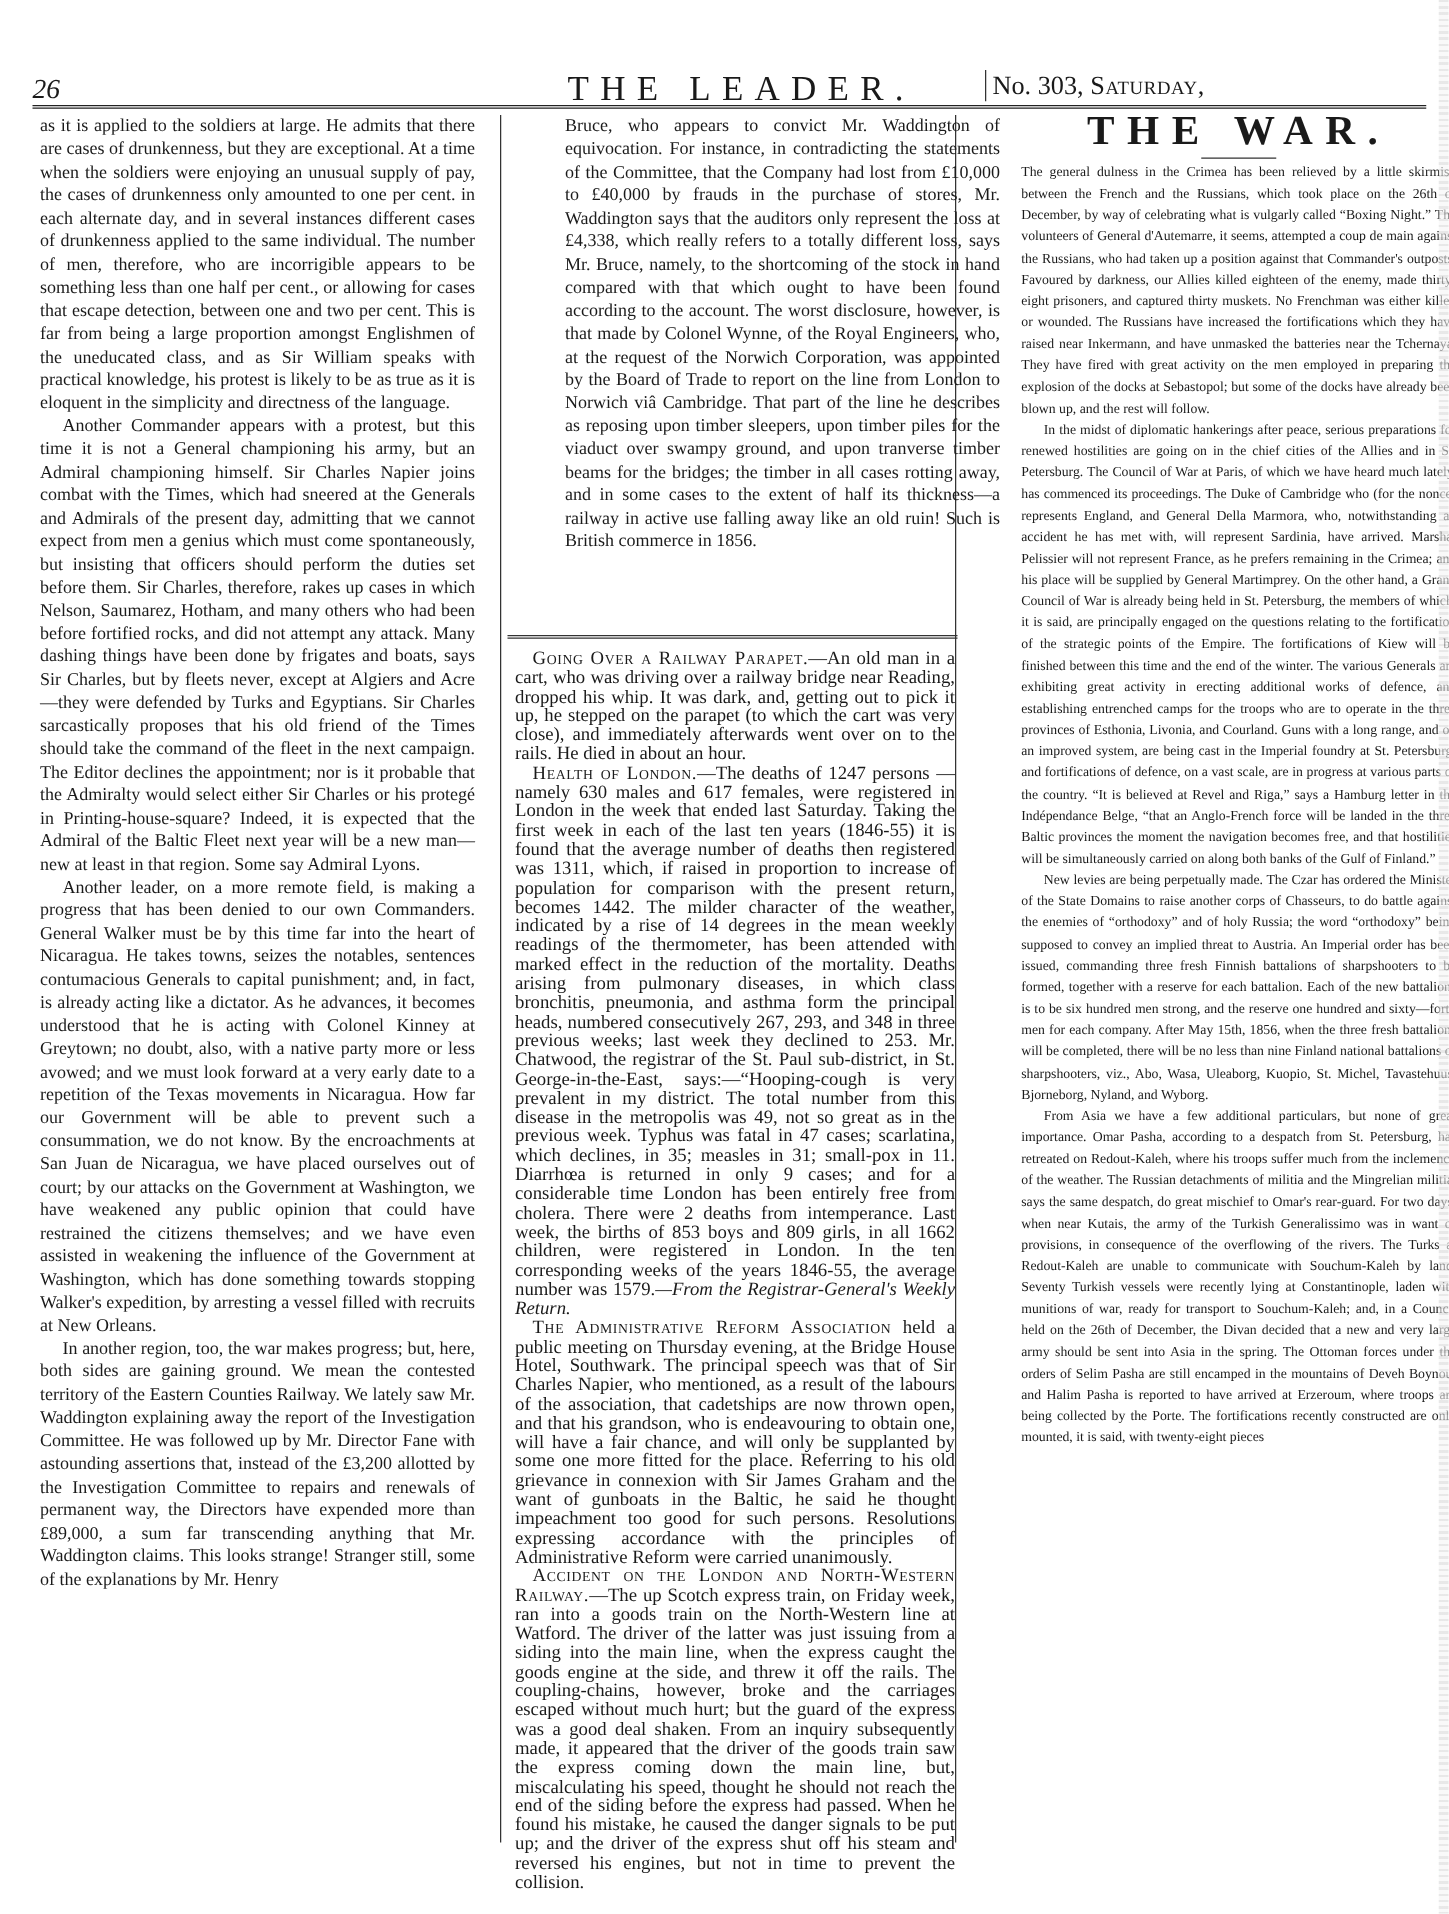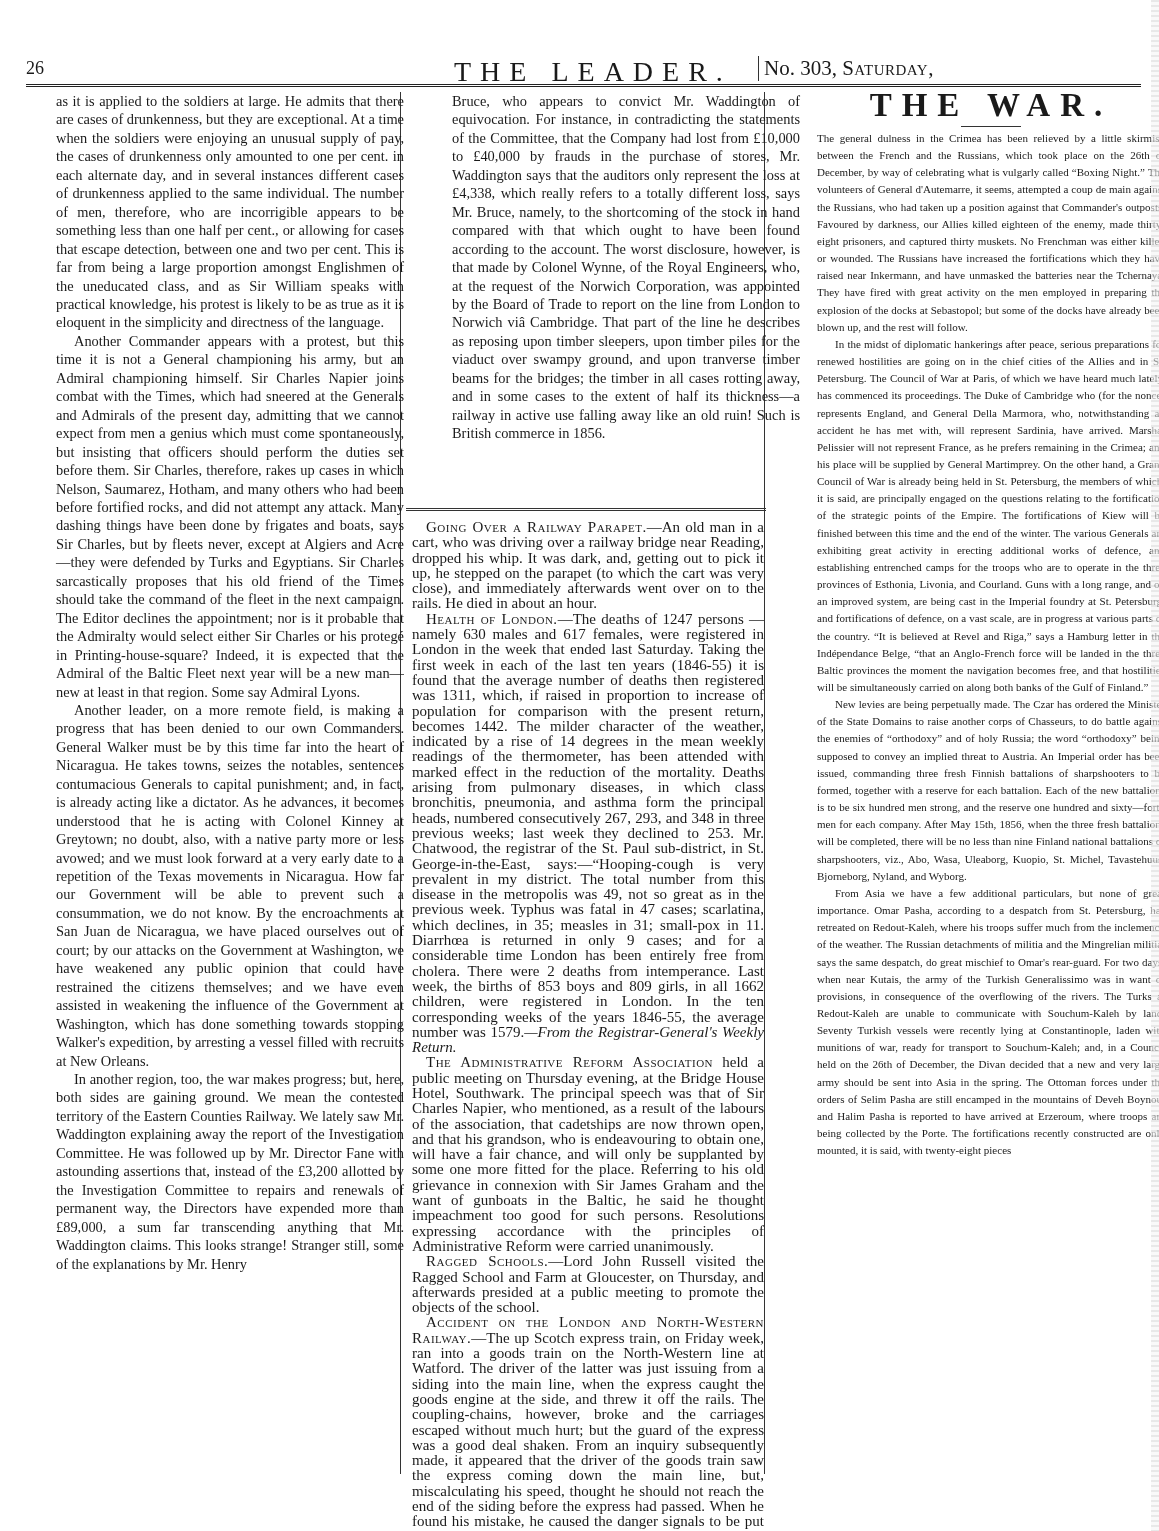--- a/index.html
+++ b/index.html
@@ -1,27 +1,27 @@
 <!DOCTYPE html>
 <html><head>
 <meta charset="utf-8">
 <style>
   html, body { margin: 0; padding: 0; background: #ffffff; }
   body { width: 1159px; height: 1531px; position: relative; overflow: hidden;
          font-family: "Liberation Serif", "DejaVu Serif", serif; color: #1a1a1a; }
   .masthead { position: absolute; left: 26px; top: 52px; width: 1110px; height: 30px; }
-  .page-num { position: absolute; left: 0; top: 6px; font-size: 18px; }
+  .page-num { position: absolute; left: 0; top: 6px; font-size: 22px; font-style: italic; }
   .paper-title { position: absolute; left: 428px; top: 4px; font-size: 28px; letter-spacing: 9px; }
-  .issue { position: absolute; left: 732px; top: 4px; font-size: 21px; border-left: 1px solid #333; padding-left: 5px; }
+  .issue { position: absolute; left: 762px; top: 4px; font-size: 21px; border-left: 1px solid #333; padding-left: 5px; }
   .issue .sc { font-variant: small-caps; }
   .rule-top { position: absolute; left: 26px; top: 84px; width: 1115px; height: 0; border-top: 3px double #222; }
   .col { position: absolute; top: 92px; font-size: 14.4px; line-height: 18.45px; text-align: justify; hyphens: manual; }
   .col p { margin: 0; text-indent: 18px; }
   .col p.noindent { text-indent: 0; }
-  .col-1 { left: 56px; width: 348px; }
+  .col-1 { left: 32px; width: 348px; }
   .col-2 { left: 408px; width: 348px; margin-left: 44px; }
   .col-3 { left: 771px; width: 348px; margin-left: 46px; }
   .vrule { position: absolute; width: 0; border-left: 1px solid #333; }
   .sc { font-variant: small-caps; letter-spacing: 0.5px; }
   .notes { position: absolute; left: 412px; top: 520px; width: 352px; font-size: 15px; line-height: 15.3px; text-align: justify; }
   .notes p { margin: 0; text-indent: 14px; }
   .notes-rule { position: absolute; left: 406px; top: 508px; width: 360px; border-top: 3px double #333; }
   .war-head { text-align: center; font-size: 33px; letter-spacing: 10px; font-weight: bold; line-height: 38px; margin: -6px 0 2px 0; }
   .war-rule { width: 60px; margin: 0 auto 3px auto; border-top: 1px solid #333; }
   .col-3 .body { font-size: 11px; line-height: 17.15px; }
@@ -62,23 +62,20 @@
   <p>
     <span class="sc">Going Over a Railway Parapet.</span><span>—An old man in a cart, who was driving over a railway bridge near Reading, dropped his whip. It was dark, and, getting out to pick it up, he stepped on the parapet (to which the cart was very close), and immediately afterwards went over on to the rails. He died in about an hour.</span>
   </p>
   <p>
     <span class="sc">Health of London.</span><span>—The deaths of 1247 persons —namely 630 males and 617 females, were registered in London in the week that ended last Saturday. Taking the first week in each of the last ten years (1846-55) it is found that the average number of deaths then registered was 1311, which, if raised in proportion to increase of population for comparison with the present return, becomes 1442. The milder character of the weather, indicated by a rise of 14 degrees in the mean weekly readings of the thermometer, has been attended with marked effect in the reduction of the mortality. Deaths arising from pulmonary diseases, in which class bronchitis, pneumonia, and asthma form the principal heads, numbered consecutively 267, 293, and 348 in three previous weeks; last week they declined to 253. Mr. Chatwood, the registrar of the St. Paul sub-district, in St. George-in-the-East, says:—“Hooping-cough is very prevalent in my district. The total number from this disease in the metropolis was 49, not so great as in the previous week. Typhus was fatal in 47 cases; scarlatina, which declines, in 35; measles in 31; small-pox in 11. Diarrhœa is returned in only 9 cases; and for a considerable time London has been entirely free from cholera. There were 2 deaths from intemperance. Last week, the births of 853 boys and 809 girls, in all 1662 children, were registered in London. In the ten corresponding weeks of the years 1846-55, the average number was 1579.</span><i>—From the Registrar-General's Weekly Return.</i>
   </p>
   <p>
     <span class="sc">The Administrative Reform Association</span><span> held a public meeting on Thursday evening, at the Bridge House Hotel, Southwark. The principal speech was that of Sir Charles Napier, who mentioned, as a result of the labours of the association, that cadetships are now thrown open, and that his grandson, who is endeavouring to obtain one, will have a fair chance, and will only be supplanted by some one more fitted for the place. Referring to his old grievance in connexion with Sir James Graham and the want of gunboats in the Baltic, he said he thought impeachment too good for such persons. Resolutions expressing accordance with the principles of Administrative Reform were carried unanimously.</span>
   </p>
   <p>
-    <span class="sc">Ragged Schools.</span><span>—Lord John Russell visited the Ragged School and Farm at Gloucester, on Thursday, and afterwards presided at a public meeting to promote the objects of the school.</span>
-  </p>
-  <p>
     <span class="sc">Accident on the London and North-Western Railway.</span><span>—The up Scotch express train, on Friday week, ran into a goods train on the North-Western line at Watford. The driver of the latter was just issuing from a siding into the main line, when the express caught the goods engine at the side, and threw it off the rails. The coupling-chains, however, broke and the carriages escaped without much hurt; but the guard of the express was a good deal shaken. From an inquiry subsequently made, it appeared that the driver of the goods train saw the express coming down the main line, but, miscalculating his speed, thought he should not reach the end of the siding before the express had passed. When he found his mistake, he caused the danger signals to be put up; and the driver of the express shut off his steam and reversed his engines, but not in time to prevent the collision.</span>
   </p>
 </div>
 
 <div class="col col-3">
   <div class="war-head">THE WAR.</div>
   <div class="war-rule"></div>
   <div class="body">
     <p class="noindent">The general dulness in the Crimea has been relieved by a little skirmish between the French and the Russians, which took place on the 26th of December, by way of celebrating what is vulgarly called “Boxing Night.” The volunteers of General d'Autemarre, it seems, attempted a coup de main against the Russians, who had taken up a position against that Commander's outposts. Favoured by darkness, our Allies killed eighteen of the enemy, made thirty-eight prisoners, and captured thirty muskets. No Frenchman was either killed or wounded. The Russians have increased the fortifications which they have raised near Inkermann, and have unmasked the batteries near the Tchernaya. They have fired with great activity on the men employed in preparing the explosion of the docks at Sebastopol; but some of the docks have already been blown up, and the rest will follow.</p>
     <p>In the midst of diplomatic hankerings after peace, serious preparations for renewed hostilities are going on in the chief cities of the Allies and in St. Petersburg. The Council of War at Paris, of which we have heard much lately, has commenced its proceedings. The Duke of Cambridge who (for the nonce) represents England, and General Della Marmora, who, notwithstanding an accident he has met with, will represent Sardinia, have arrived. Marshal Pelissier will not represent France, as he prefers remaining in the Crimea; and his place will be supplied by General Martimprey. On the other hand, a Grand Council of War is already being held in St. Petersburg, the members of which, it is said, are principally engaged on the questions relating to the fortification of the strategic points of the Empire. The fortifications of Kiew will be finished between this time and the end of the winter. The various Generals are exhibiting great activity in erecting additional works of defence, and establishing entrenched camps for the troops who are to operate in the three provinces of Esthonia, Livonia, and Courland. Guns with a long range, and on an improved system, are being cast in the Imperial foundry at St. Petersburg; and fortifications of defence, on a vast scale, are in progress at various parts of the country. “It is believed at Revel and Riga,” says a Hamburg letter in the Indépendance Belge, “that an Anglo-French force will be landed in the three Baltic provinces the moment the navigation becomes free, and that hostilities will be simultaneously carried on along both banks of the Gulf of Finland.”</p>

